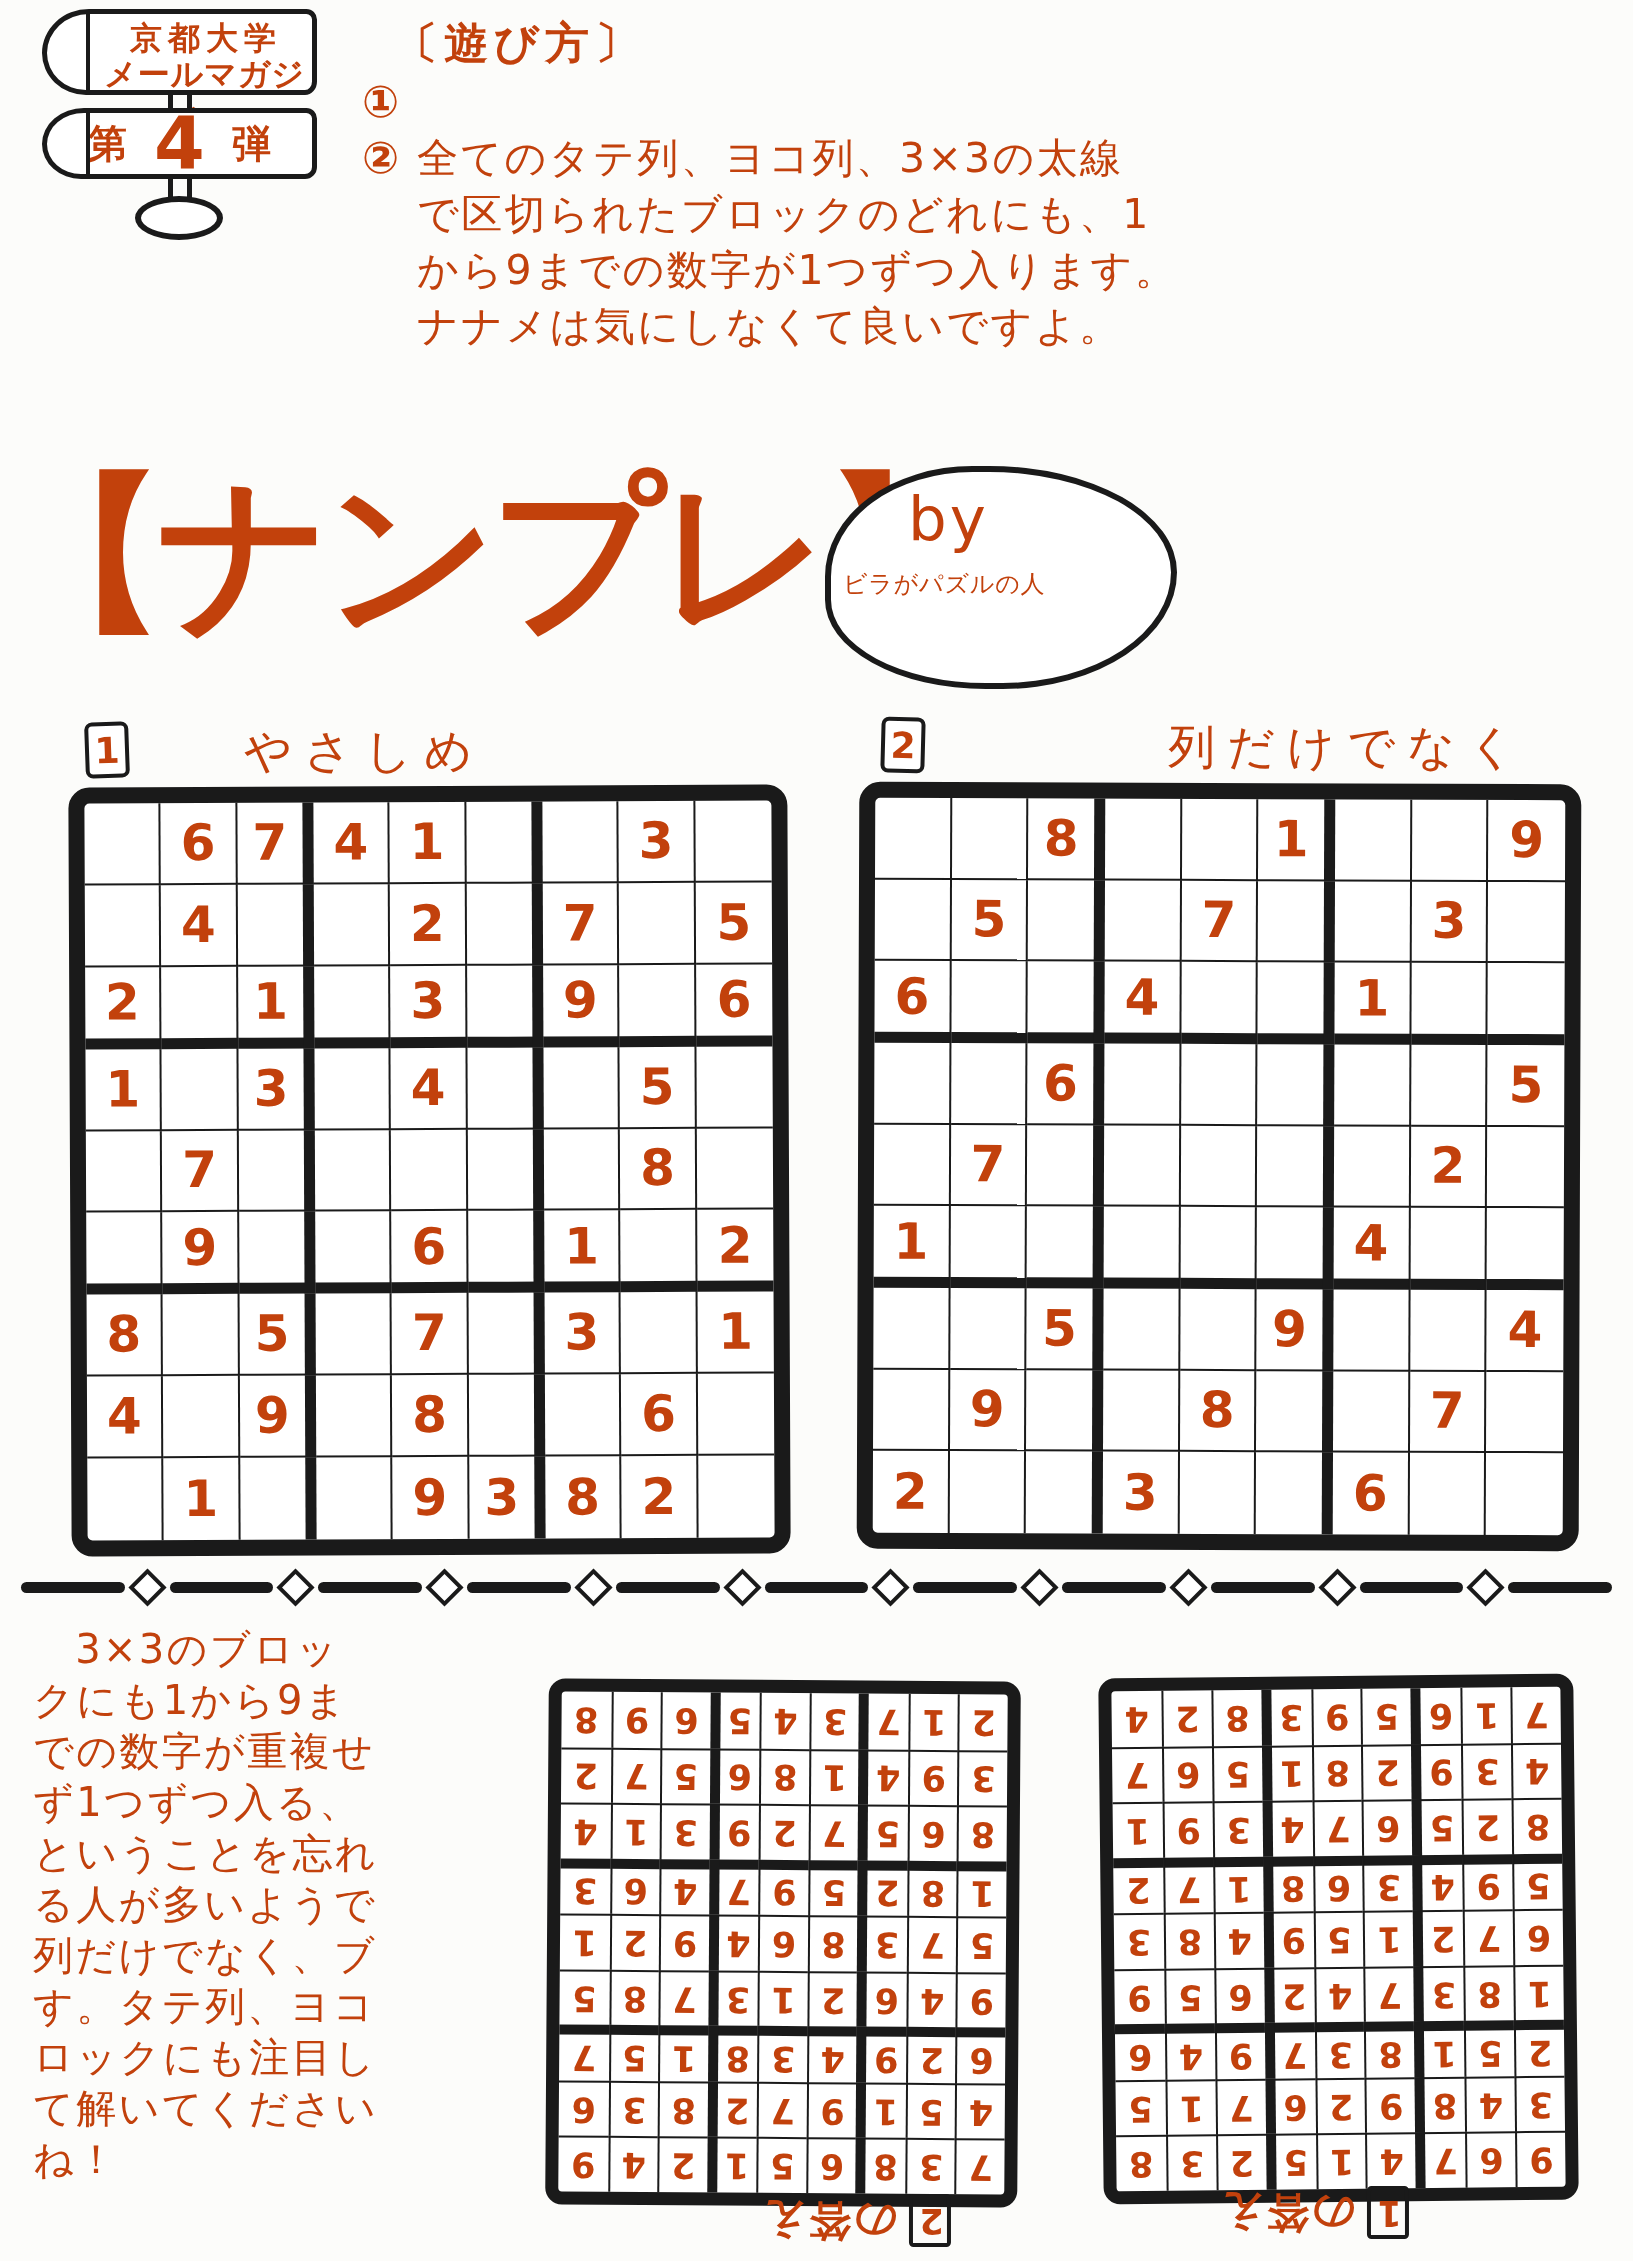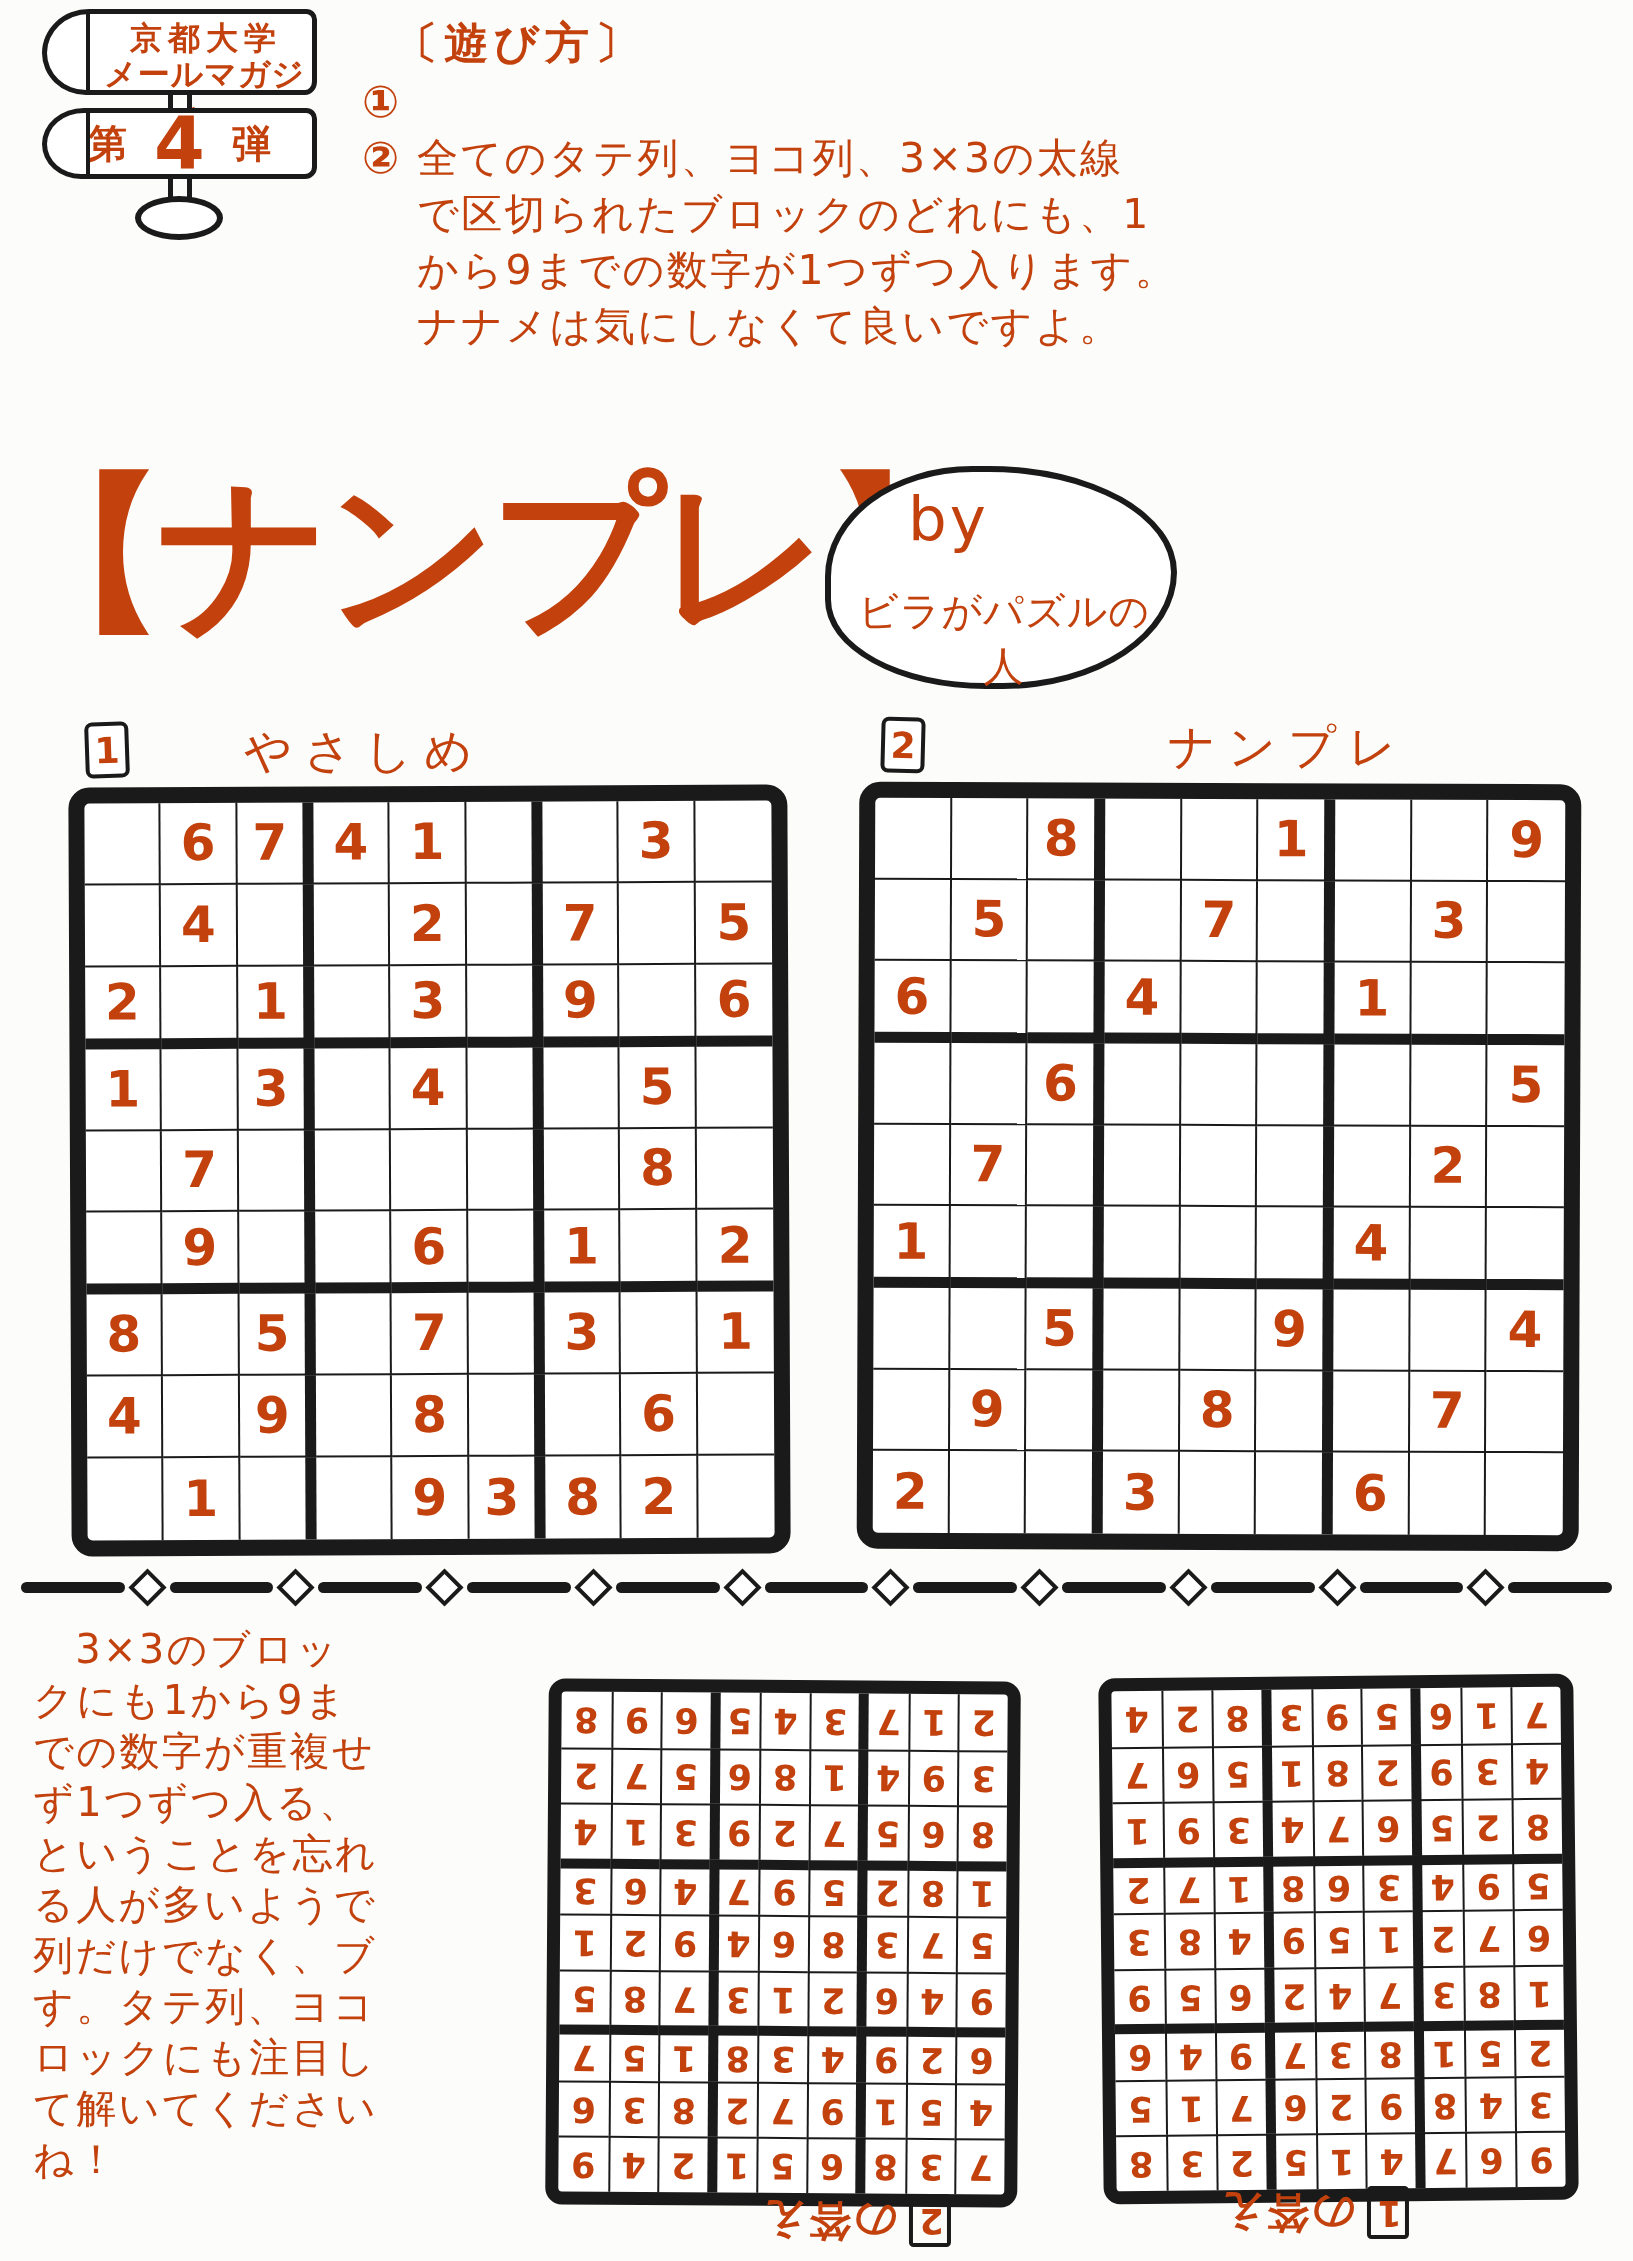--- a/index.html
+++ b/index.html
@@ -28,21 +28,21 @@
   .step{display:flex;align-items:flex-start;}
   .step-marker{flex:none;width:55px;font-size:44px;font-weight:600;line-height:56px;}
   .step-text{font-size:41px;font-weight:500;line-height:56px;letter-spacing:2.3px;}
 
   
   .main-title{position:absolute;left:-4.5px;top:429px;width:828px;font-size:170px;line-height:250px;
               font-weight:bold;text-align:center;letter-spacing:-7.6px;white-space:nowrap;}
   .byline{position:absolute;left:825px;top:466px;width:352px;height:223px;border:6px solid #1a1a1a;
           border-radius:44% 56% 52% 48% / 52% 50% 55% 42%;box-sizing:border-box;background:#fff;}
   .byline-by{position:absolute;left:77px;top:10.6px;font-size:61px;font-weight:500;letter-spacing:3px;}
-  .byline-name{position:absolute;left:12px;top:112px;width:322px;text-align:center;font-size:40px;font-weight:500;letter-spacing:0.8px;}
+  .byline-name{position:absolute;left:12px;top:96px;width:322px;font-size:24px;font-weight:500;letter-spacing:0.8px;}
 
   
   .plabel-box{position:absolute;width:44px;height:56px;border:4.5px solid #1a1a1a;border-radius:7.6px;
               display:flex;align-items:center;justify-content:center;font-size:36px;font-weight:bold;
               box-sizing:border-box;background:#fff;}
   #p1box{left:85px;top:722px;transform:rotate(-2deg);}
   #p2box{left:881px;top:717px;transform:rotate(1.5deg);}
   .plabel-text{position:absolute;font-size:47px;font-weight:400;letter-spacing:12px;white-space:nowrap;}
   #p1text{left:244px;top:720px;}
   #p2text{left:1168px;top:716px;}
@@ -123,21 +123,21 @@
 
   <div class="main-title">【ナンプレ】</div>
   <div class="byline">
     <div class="byline-by">by</div>
     <div class="byline-name">ビラがパズルの人</div>
   </div>
 
   <div class="plabel-box" id="p1box">1</div>
   <div class="plabel-text" id="p1text">やさしめ</div>
   <div class="plabel-box" id="p2box">2</div>
-  <div class="plabel-text" id="p2text">ナンプレ</div>
+  <div class="plabel-text" id="p2text">列だけでなく</div>
 
   <div class="board" id="board1">
       <div class="cell"></div>
       <div class="cell">6</div>
       <div class="cell vthick">7</div>
       <div class="cell">4</div>
       <div class="cell">1</div>
       <div class="cell vthick"></div>
       <div class="cell"></div>
       <div class="cell">3</div>

